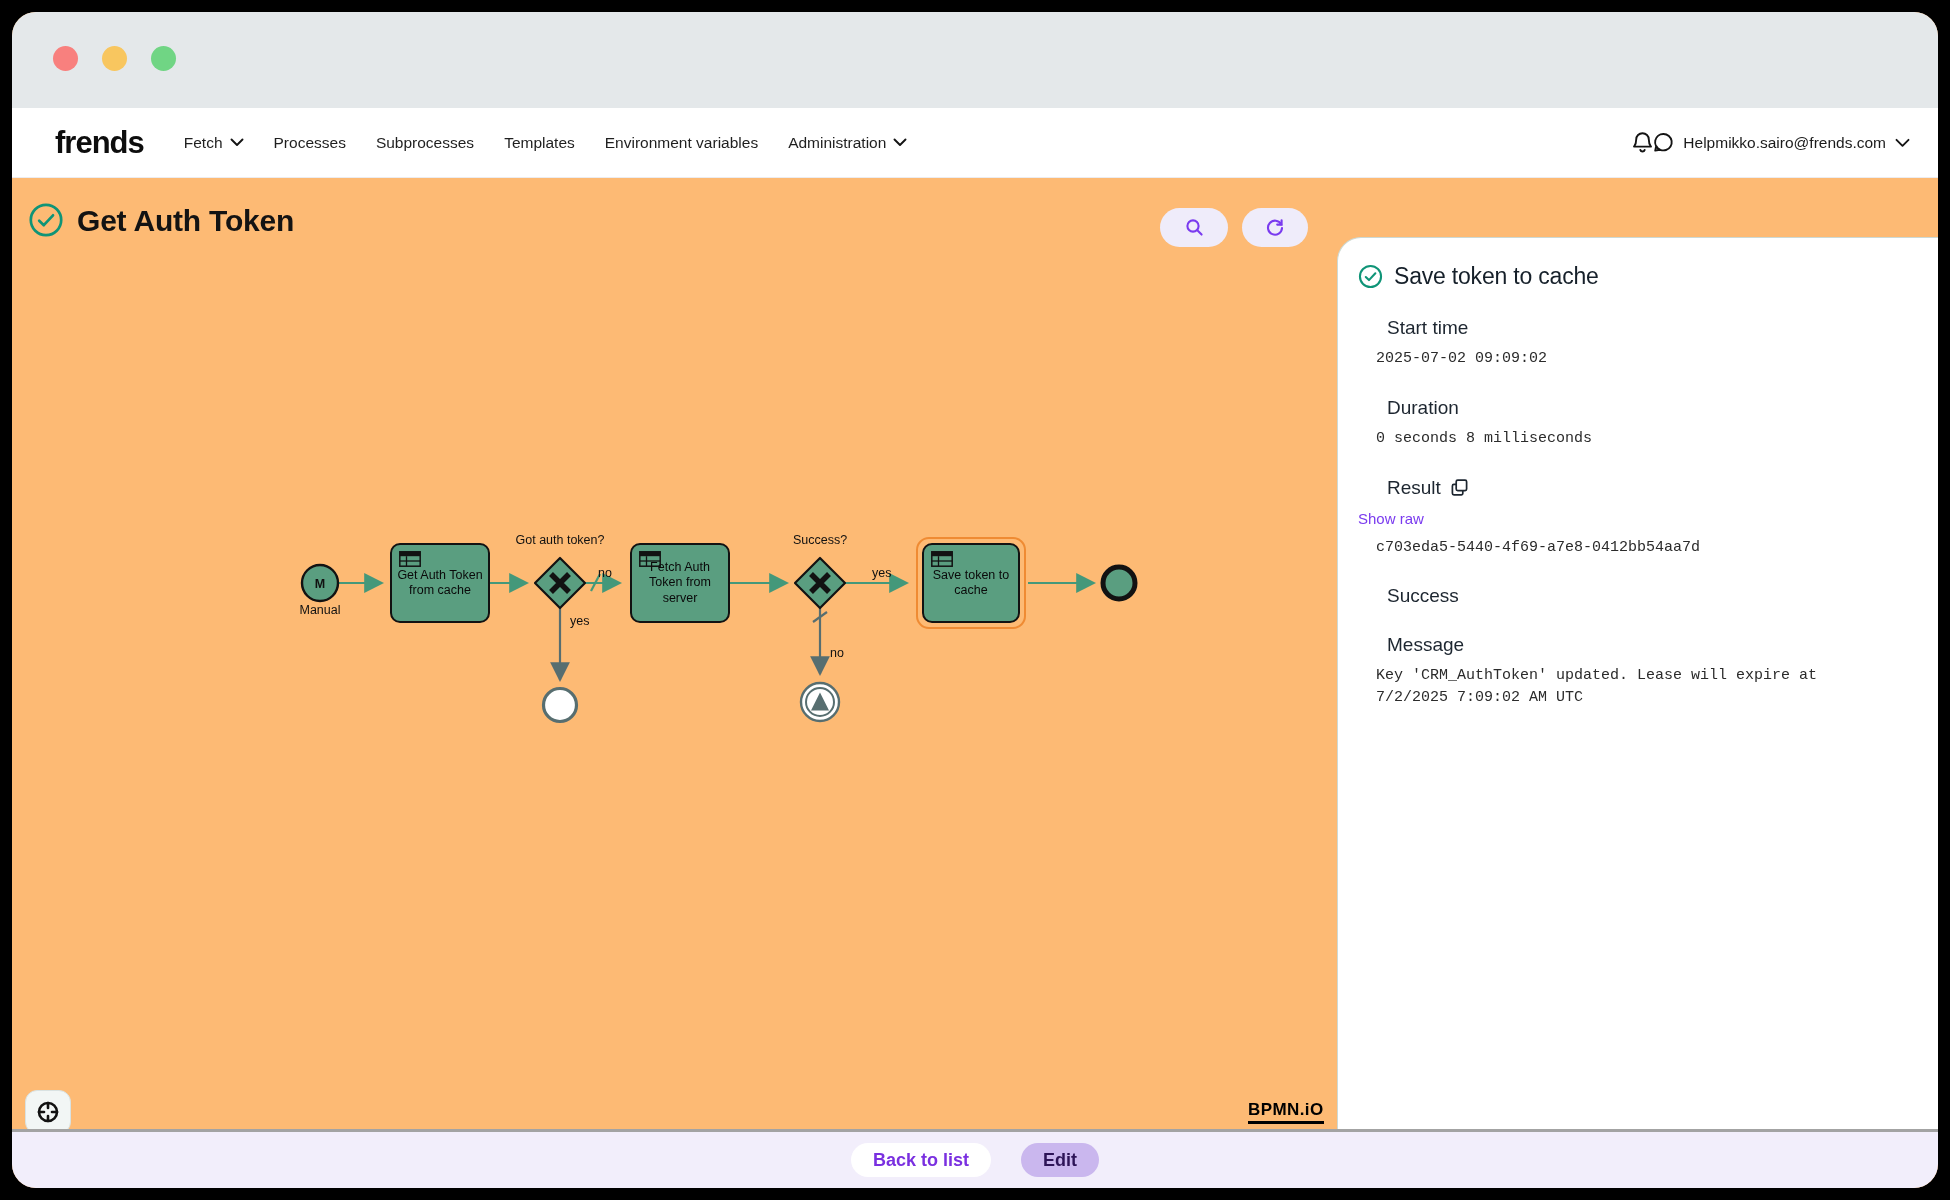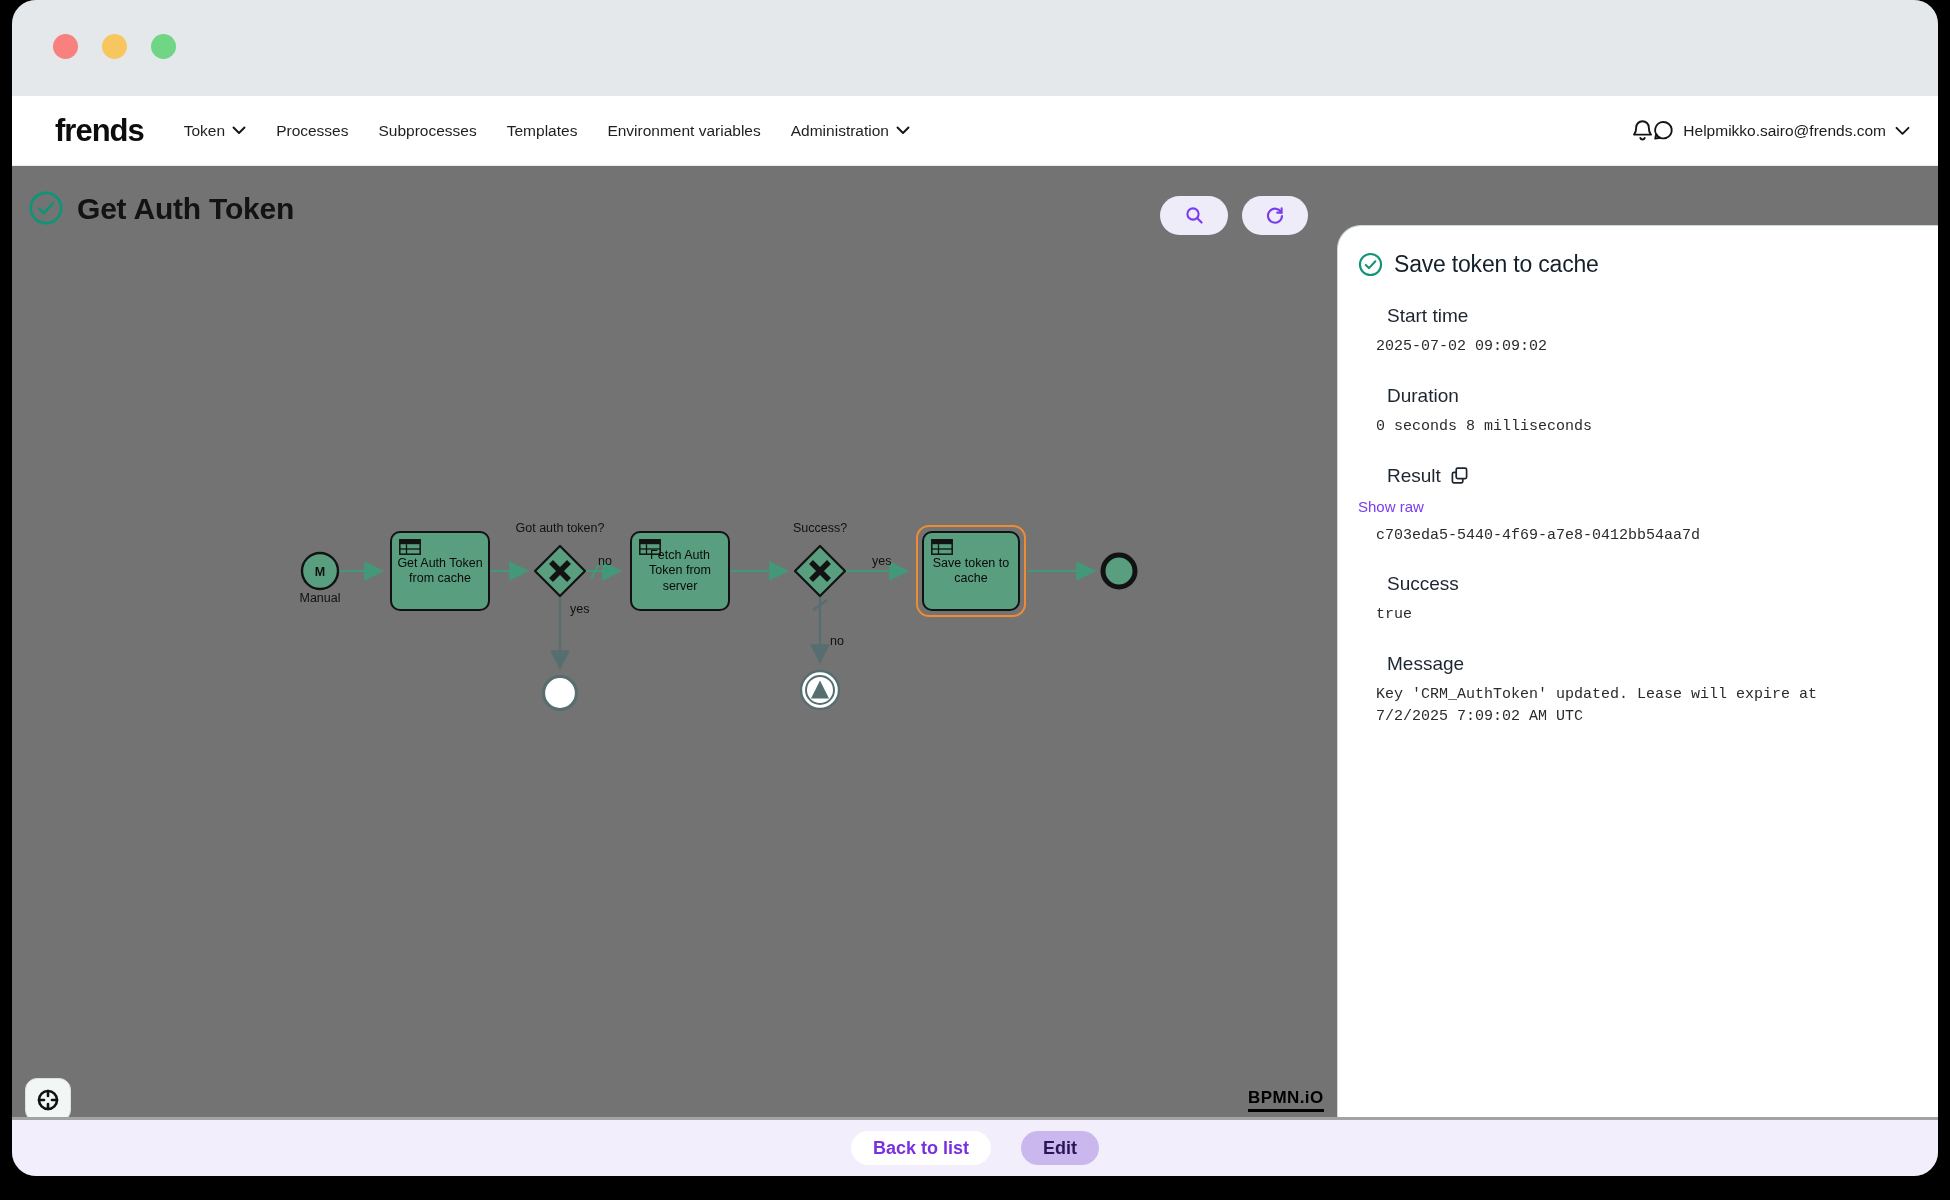--- a/index.html
+++ b/index.html
@@ -1,20 +1,20 @@
 <!DOCTYPE html>
 <html><head>
 <meta charset="utf-8">
 <style>
   * { margin:0; padding:0; box-sizing:border-box; }
   html,body { background:#000; }
   body { font-family:"Liberation Sans", sans-serif; }
   .screen { position:relative; width:1950px; height:1200px; background:#000; overflow:hidden; }
-  .window { position:absolute; left:12px; top:0; width:1926px; height:1176px;
-            background:#737373; border-radius:24px; overflow:hidden;padding-left:29px; }
+  .window { position:absolute; left:12px; top:12px; width:1926px; height:1176px;
+            background:#fdba74; border-radius:24px; overflow:hidden;padding-left:29px; }
 
   
   .titlebar { position:absolute; left:0; top:0; width:100%; height:96px; background:#e4e8ea; }
   .dots { position:absolute; left:41px; top:34px; display:flex; gap:24px; }
   .dot { width:25px; height:25px; border-radius:50%; }
   .dot.r { background:#f8807e; } .dot.y { background:#f8c65f; } .dot.g { background:#70d584; }
 
   
   .navbar { position:absolute; left:0; top:96px; width:100%; height:70px; background:#fff;
             border-bottom:1px solid #ececf0; display:flex; align-items:center; }
@@ -82,21 +82,21 @@
         <div class="dot r"></div>
         <div class="dot y"></div>
         <div class="dot g"></div>
       </div>
     </div>
 
     <header class="navbar">
       <div class="brand">frends</div>
       <nav class="nav-items">
         <div class="nav-item">
-          <span>Token</span>
+          <span>Fetch</span>
           <svg class="stroke-ic" width="14" height="9" viewBox="0 0 14 9">
               <polyline points="1.5,1.5 7,7 12.5,1.5"></polyline>
             </svg>
         </div>
         <div class="nav-item">
           <span>Processes</span>
         </div>
         <div class="nav-item">
           <span>Subprocesses</span>
         </div>
@@ -267,21 +267,20 @@
         <svg width="19" height="19" viewBox="0 0 19 19" fill="none" stroke="#1d2630" stroke-width="1.7" stroke-linejoin="round">
           <rect x="6.2" y="2.2" width="10.4" height="10.4" rx="1.5"></rect>
           <path d="M12.8 12.6 v2.7 a1.5 1.5 0 0 1 -1.5 1.5 H3.9 a1.5 1.5 0 0 1 -1.5 -1.5 V7.9 a1.5 1.5 0 0 1 1.5 -1.5 h2.3"></path>
         </svg>
       </div>
       <a class="show-raw">Show raw</a>
 
       <div class="p-value">c703eda5-5440-4f69-a7e8-0412bb54aa7d</div>
 
       <div class="p-label">Success</div>
-      <div class="p-value">true</div>
 
       <div class="p-label">Message</div>
       <div class="p-value">Key 'CRM_AuthToken' updated. Lease will expire at 7/2/2025 7:09:02 AM UTC</div>
     </aside>
 
     <footer class="footer">
       <button class="btn back">Back to list</button>
       <button class="btn edit">Edit</button>
     </footer>
 

